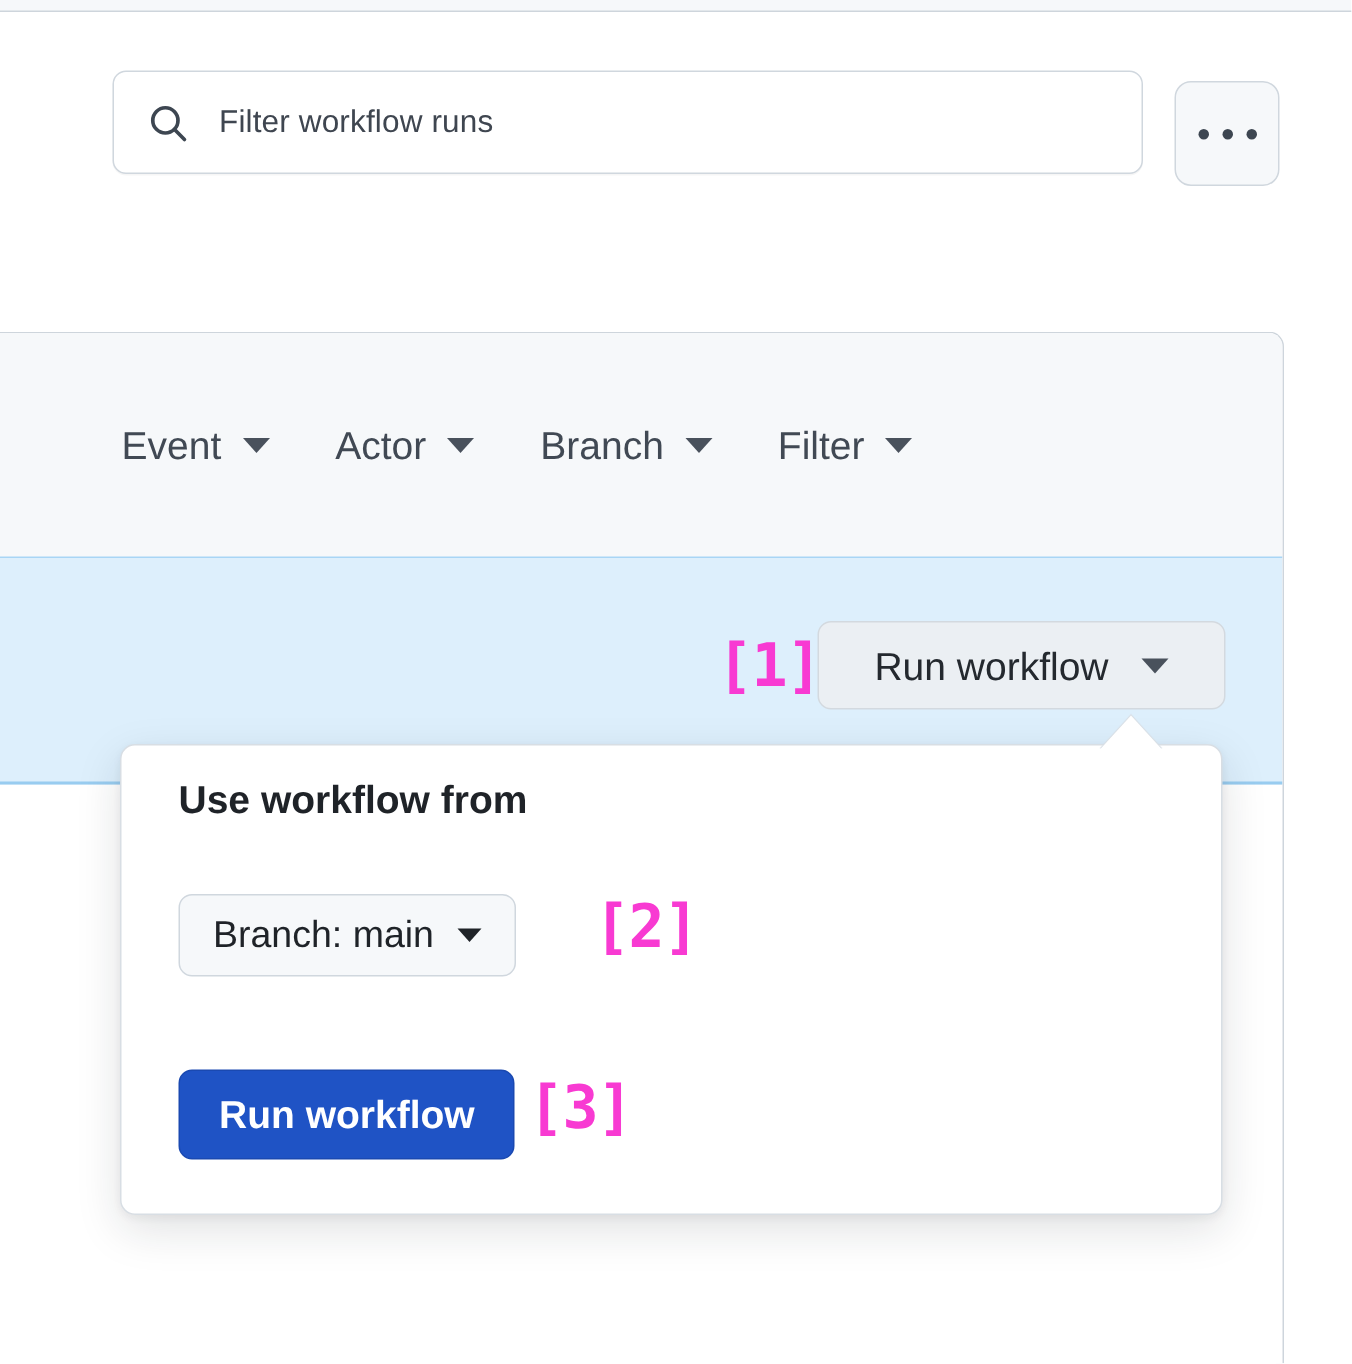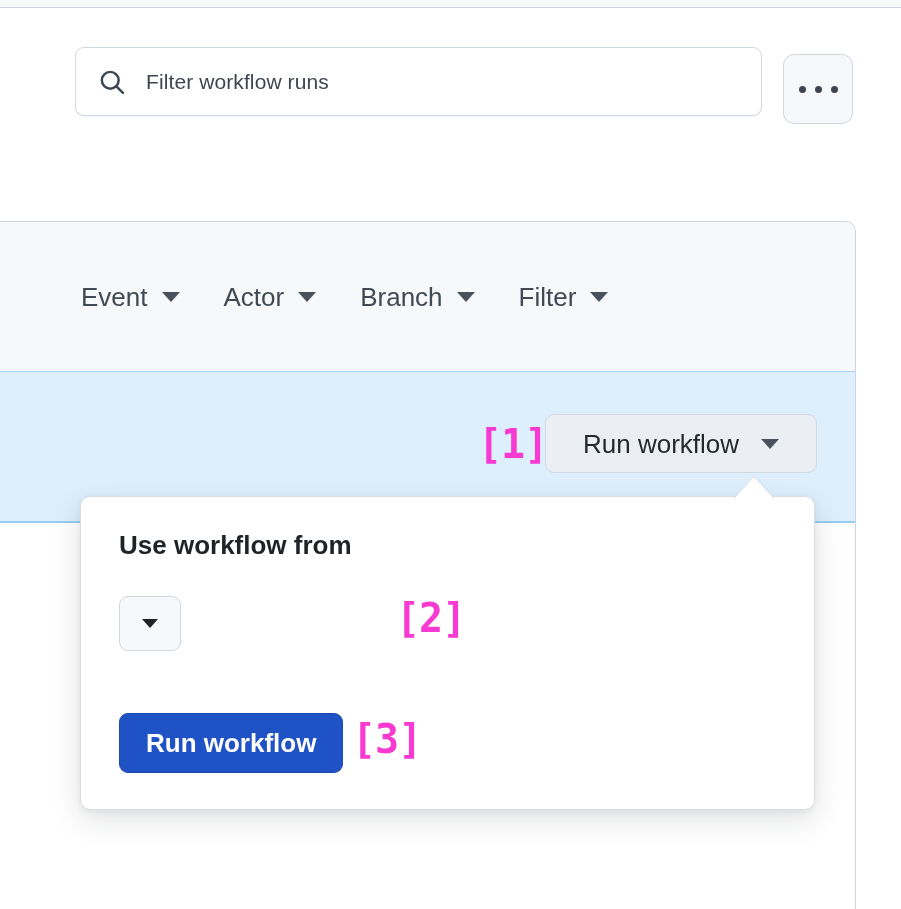--- a/index.html
+++ b/index.html
@@ -209,21 +209,21 @@
     background: #ffffff;
     border: 1px solid #d8dee4;
     border-radius: 10px;
     box-shadow: 0 10px 30px rgba(27,31,36,0.13), 0 2px 6px rgba(27,31,36,0.06);
     z-index: 7;
   }
 
   #popover-title {
     position: absolute;
     left: 38px;
-    top: 35px;
+    top: 23px;
     font-size: 26px;
     font-weight: 700;
     color: #1f2328;
     line-height: 1;
     white-space: nowrap;
   }
 
   #branch-select {
     position: absolute;
     left: 38px;
@@ -362,20 +362,21 @@
   <span class="caret-down"></span>
 </div>
 
 <div id="popover-arrow"></div>
 
 <div id="run-popover">
 
   <div id="popover-title">Use workflow from</div>
 
   <div id="branch-select">
+    <span class="sel-text">Branch: main</span>
     <span class="caret-down-sm"></span>
   </div>
 
   <div id="run-workflow-submit">
     <span class="btn-text">Run workflow</span>
   </div>
 
 </div>
 
 <div id="annot-2">[2]</div>

